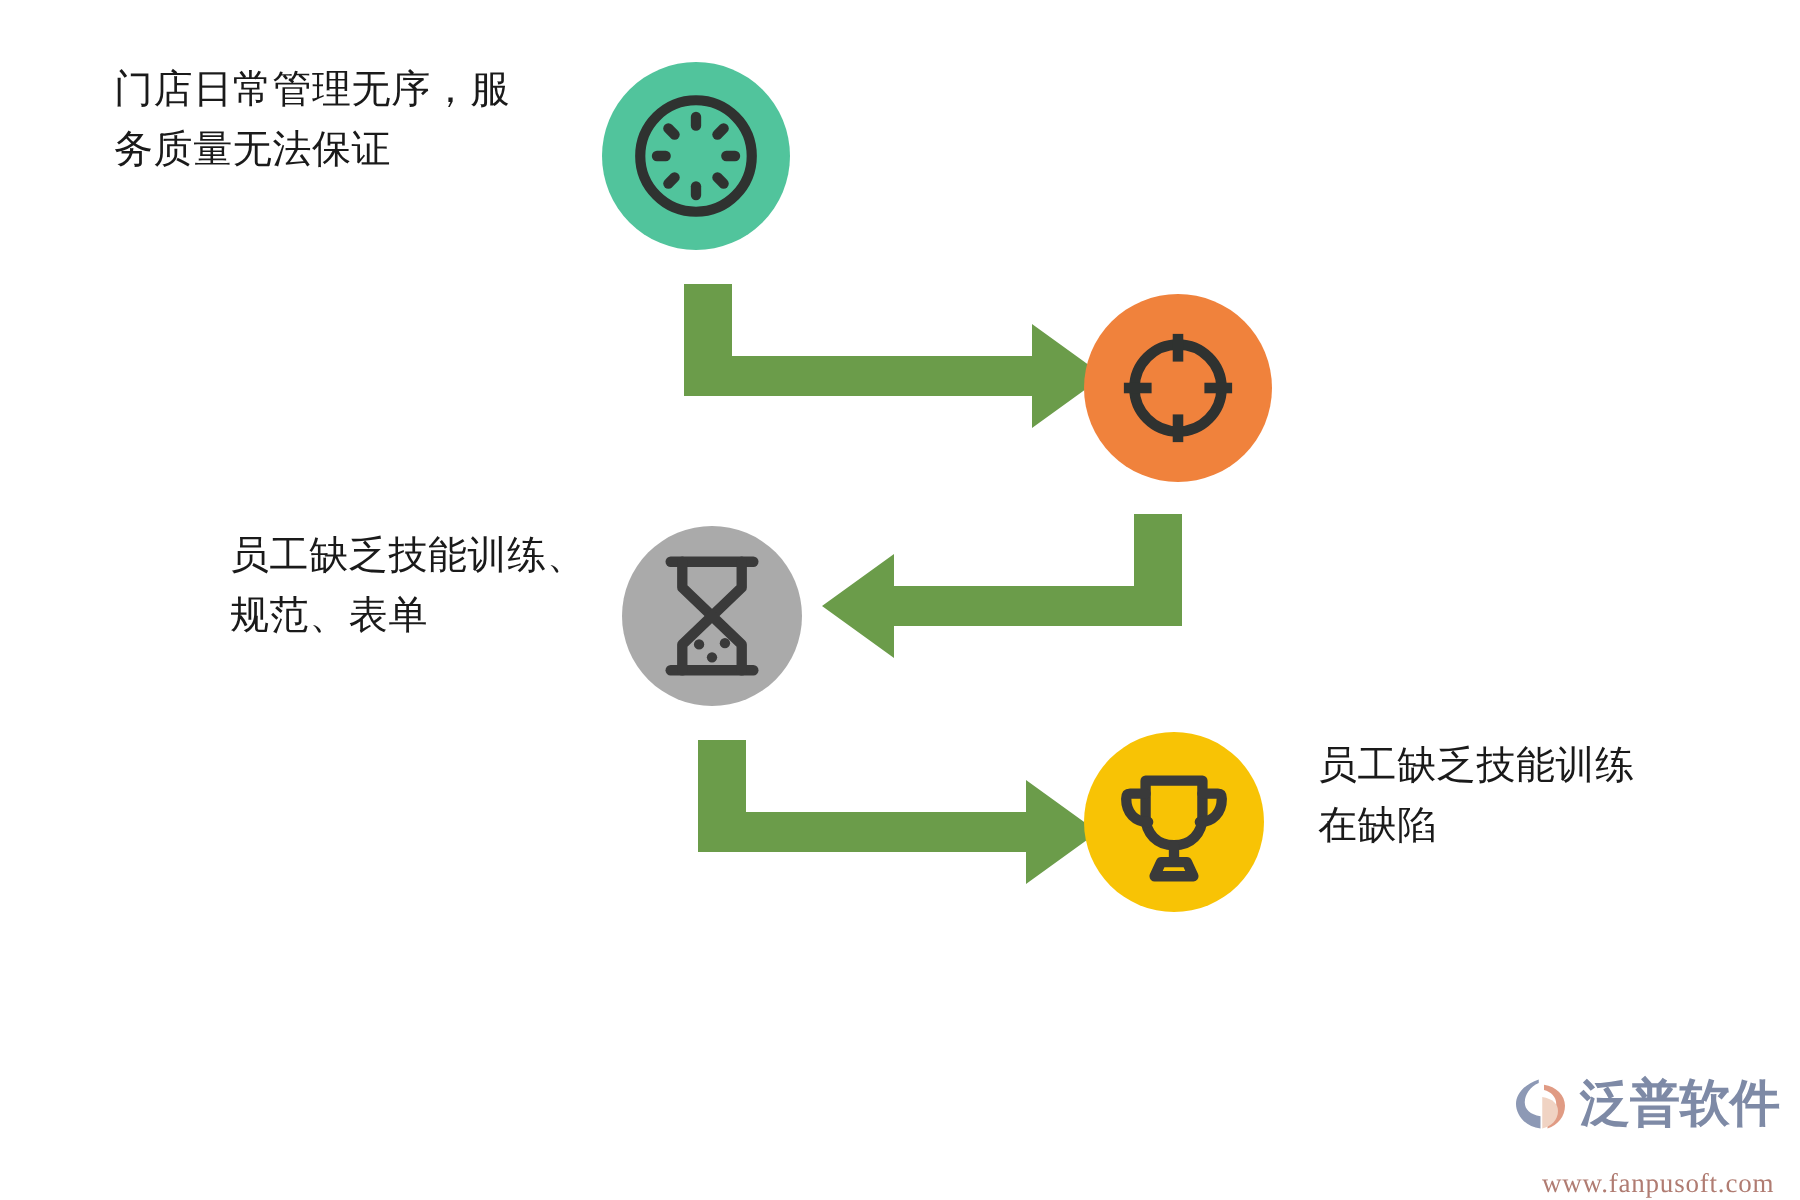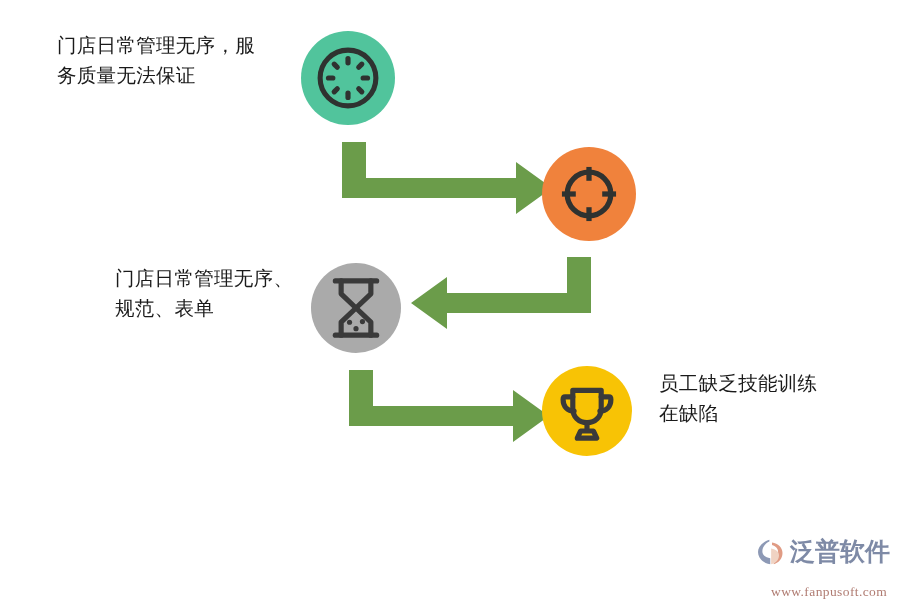--- a/index.html
+++ b/index.html
@@ -126,21 +126,21 @@
         <line x1="9" y1="50" x2="30" y2="50"></line>
         <line x1="70" y1="50" x2="91" y2="50"></line>
       </g>
     </svg>
   </div>
 
   <svg class="arrow-svg" id="arrow-2" style="left:408px; top:255px;" width="185" height="82" viewBox="0 0 185 82">
     <path d="M 183,2 L 159,2 L 159,38 L 39,38 L 39,22 L 3,48 L 39,74 L 39,58 L 183,58 Z" fill="#6b9c4a"></path>
   </svg>
 
-  <div class="node-label" id="label-3">门店日常管理无序、
+  <div class="node-label" id="label-3">员工缺乏技能训练、
 规范、表单</div>
 
   <div class="node-circle" id="circle-hourglass" style="background:#aaaaaa;">
     <svg width="56" height="62" viewBox="0 0 80 96">
       <g stroke="#3a3a3a" stroke-width="8" stroke-linecap="round" stroke-linejoin="round" fill="none">
         <line x1="8" y1="6" x2="72" y2="6"></line>
         <line x1="8" y1="90" x2="72" y2="90"></line>
         <path d="M 17,6 L 17,26 L 40,48 L 63,26 L 63,6"></path>
         <path d="M 17,90 L 17,70 L 40,48 L 63,70 L 63,90"></path>
       </g>

